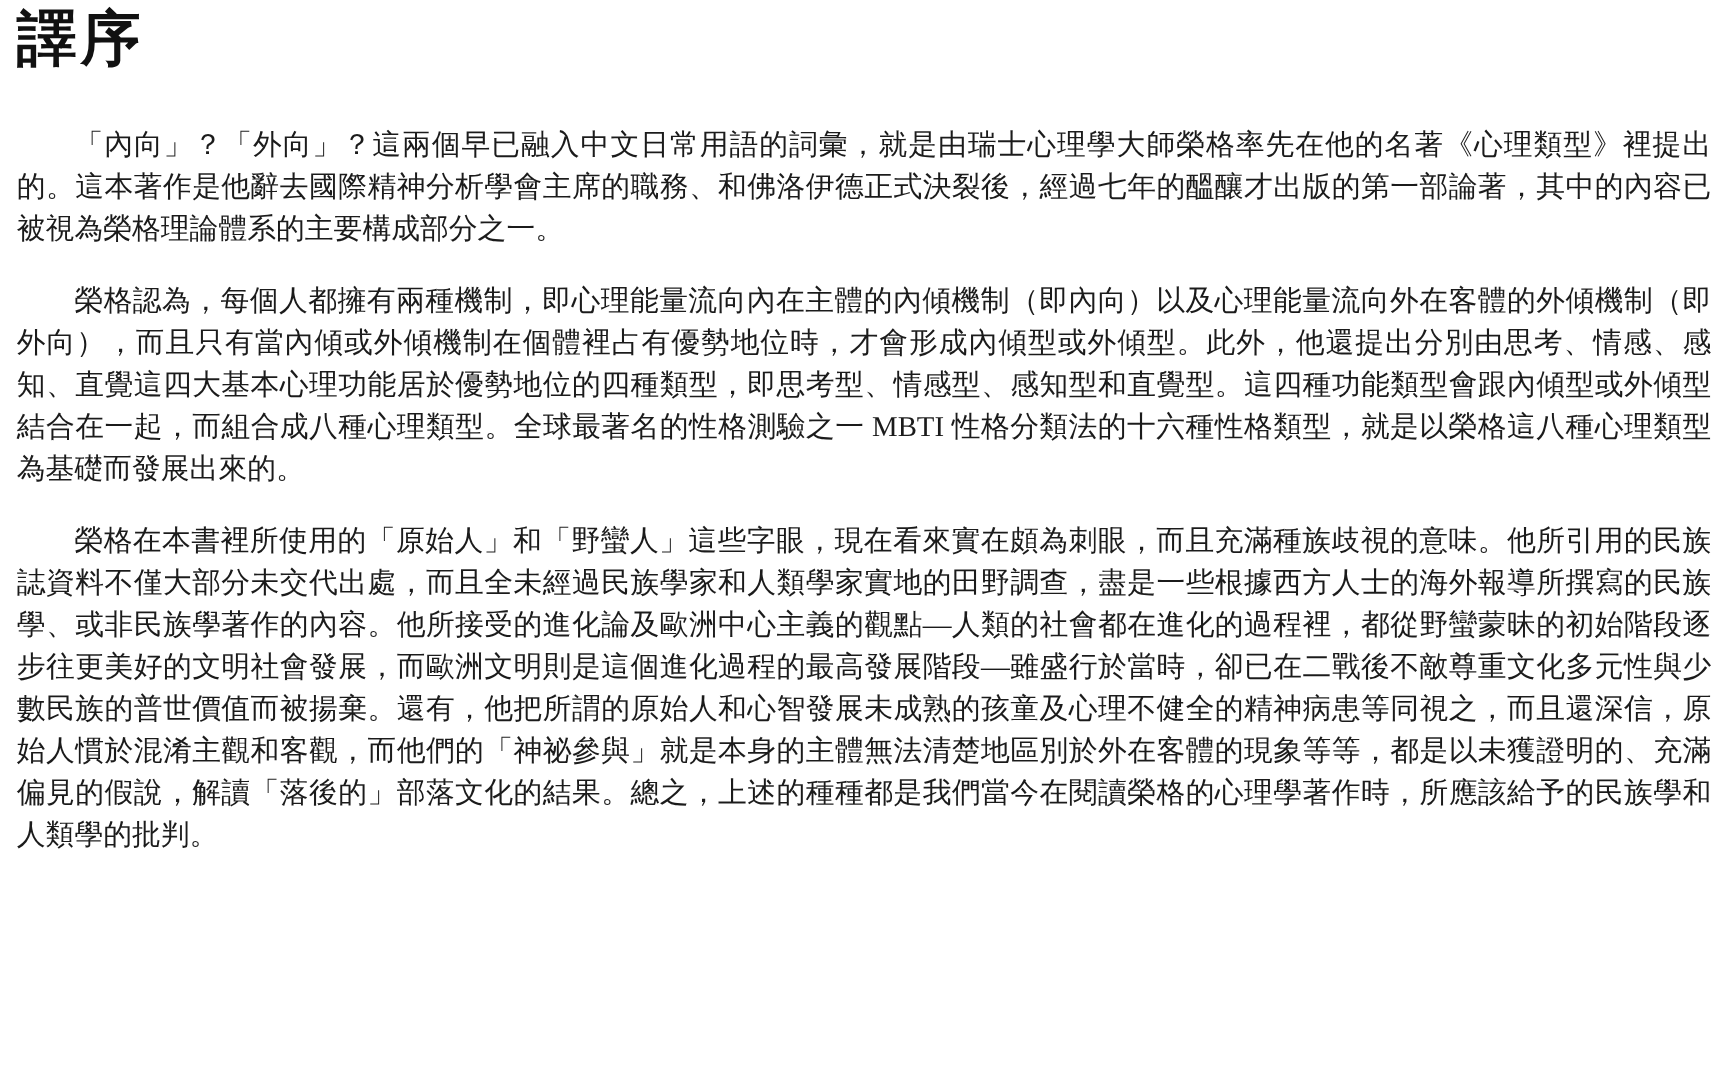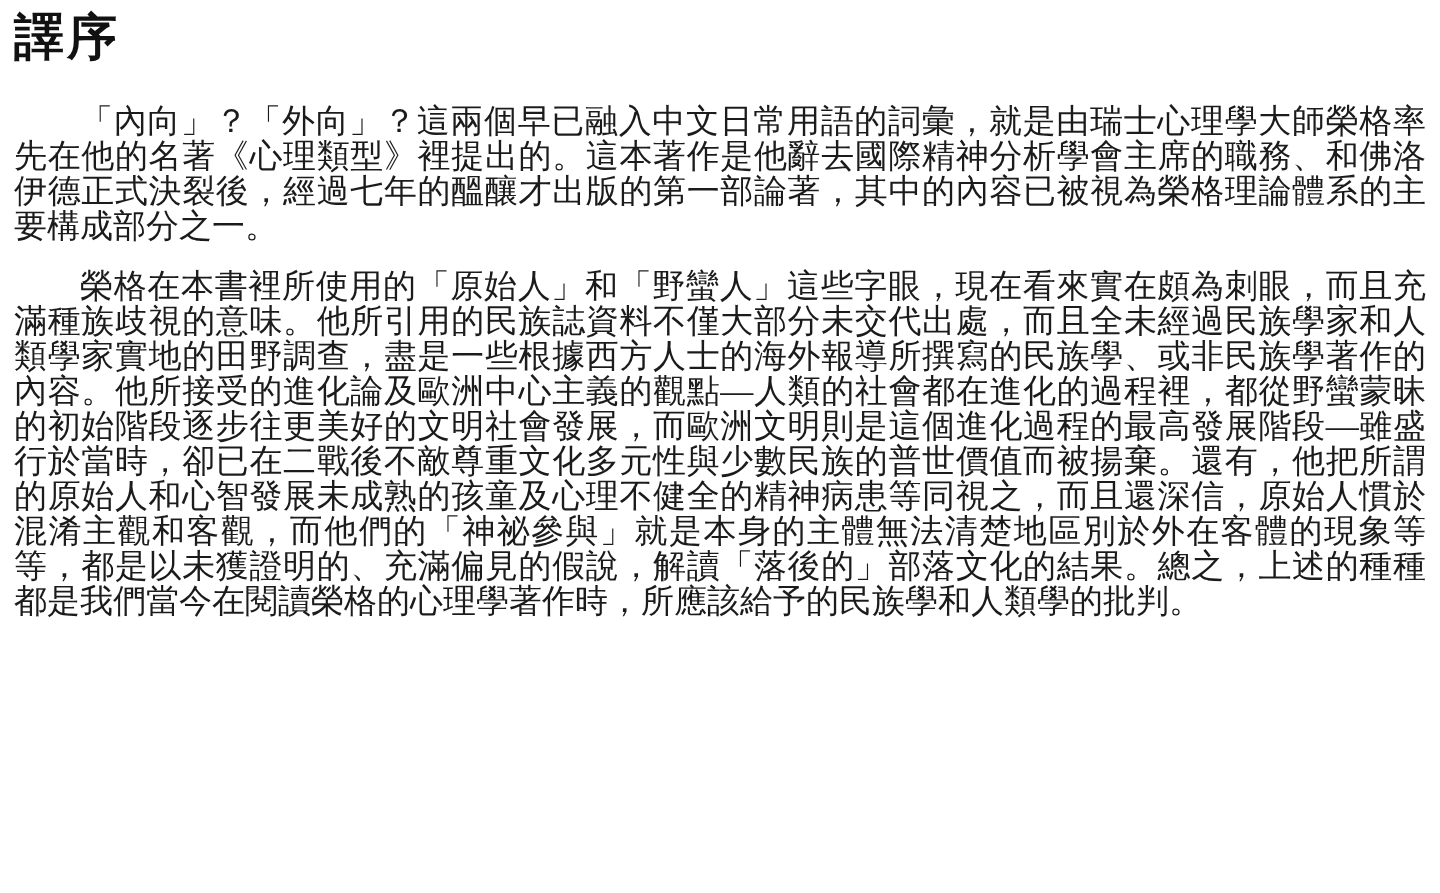--- a/index.html
+++ b/index.html
@@ -21,34 +21,36 @@
     color: #1b1b1b;
     font-family: "Liberation Serif", "DejaVu Serif", serif;
   }
   .title {
     margin: 0 0 36px 0;
     font-size: 50px;
     line-height: 62px;
     font-weight: 700;
     letter-spacing: 3px;
     color: #111111;
+    font-family: Liberation Mono, monospace;
   }
   .para {
     margin: 0 0 25px 0;
-    font-size: 33px;
+    font-size: 24px;
     line-height: 35px;
     text-align: justify;
     text-indent: 2em;
     color: #1b1b1b;
   }
 </style>
 </head>
 <body style="background: rgb(255, 255, 255);">
 
 <div class="page" style="color: rgb(27, 27, 27);">
   <h1 class="title" style="color: rgb(17, 17, 17);">譯序</h1>
 
   <p class="para">「內向」？「外向」？這兩個早已融入中文日常用語的詞彙，就是由瑞士心理學大師榮格率先在他的名著《心理類型》裡提出的。這本著作是他辭去國際精神分析學會主席的職務、和佛洛伊德正式決裂後，經過七年的醞釀才出版的第一部論著，其中的內容已被視為榮格理論體系的主要構成部分之一。</p>
 
+  <p class="para">榮格認為，每個人都擁有兩種機制，即心理能量流向內在主體的內傾機制（即內向）以及心理能量流向外在客體的外傾機制（即外向），而且只有當內傾或外傾機制在個體裡占有優勢地位時，才會形成內傾型或外傾型。此外，他還提出分別由思考、情感、感知、直覺這四大基本心理功能居於優勢地位的四種類型，即思考型、情感型、感知型和直覺型。這四種功能類型會跟內傾型或外傾型結合在一起，而組合成八種心理類型。全球最著名的性格測驗之一 MBTI 性格分類法的十六種性格類型，就是以榮格這八種心理類型為基礎而發展出來的。</p>
 
 
   <p class="para">榮格在本書裡所使用的「原始人」和「野蠻人」這些字眼，現在看來實在頗為刺眼，而且充滿種族歧視的意味。他所引用的民族誌資料不僅大部分未交代出處，而且全未經過民族學家和人類學家實地的田野調查，盡是一些根據西方人士的海外報導所撰寫的民族學、或非民族學著作的內容。他所接受的進化論及歐洲中心主義的觀點—人類的社會都在進化的過程裡，都從野蠻蒙昧的初始階段逐步往更美好的文明社會發展，而歐洲文明則是這個進化過程的最高發展階段—雖盛行於當時，卻已在二戰後不敵尊重文化多元性與少數民族的普世價值而被揚棄。還有，他把所謂的原始人和心智發展未成熟的孩童及心理不健全的精神病患等同視之，而且還深信，原始人慣於混淆主觀和客觀，而他們的「神祕參與」就是本身的主體無法清楚地區別於外在客體的現象等等，都是以未獲證明的、充滿偏見的假說，解讀「落後的」部落文化的結果。總之，上述的種種都是我們當今在閱讀榮格的心理學著作時，所應該給予的民族學和人類學的批判。</p>
 </div>
 
 </body></html>

